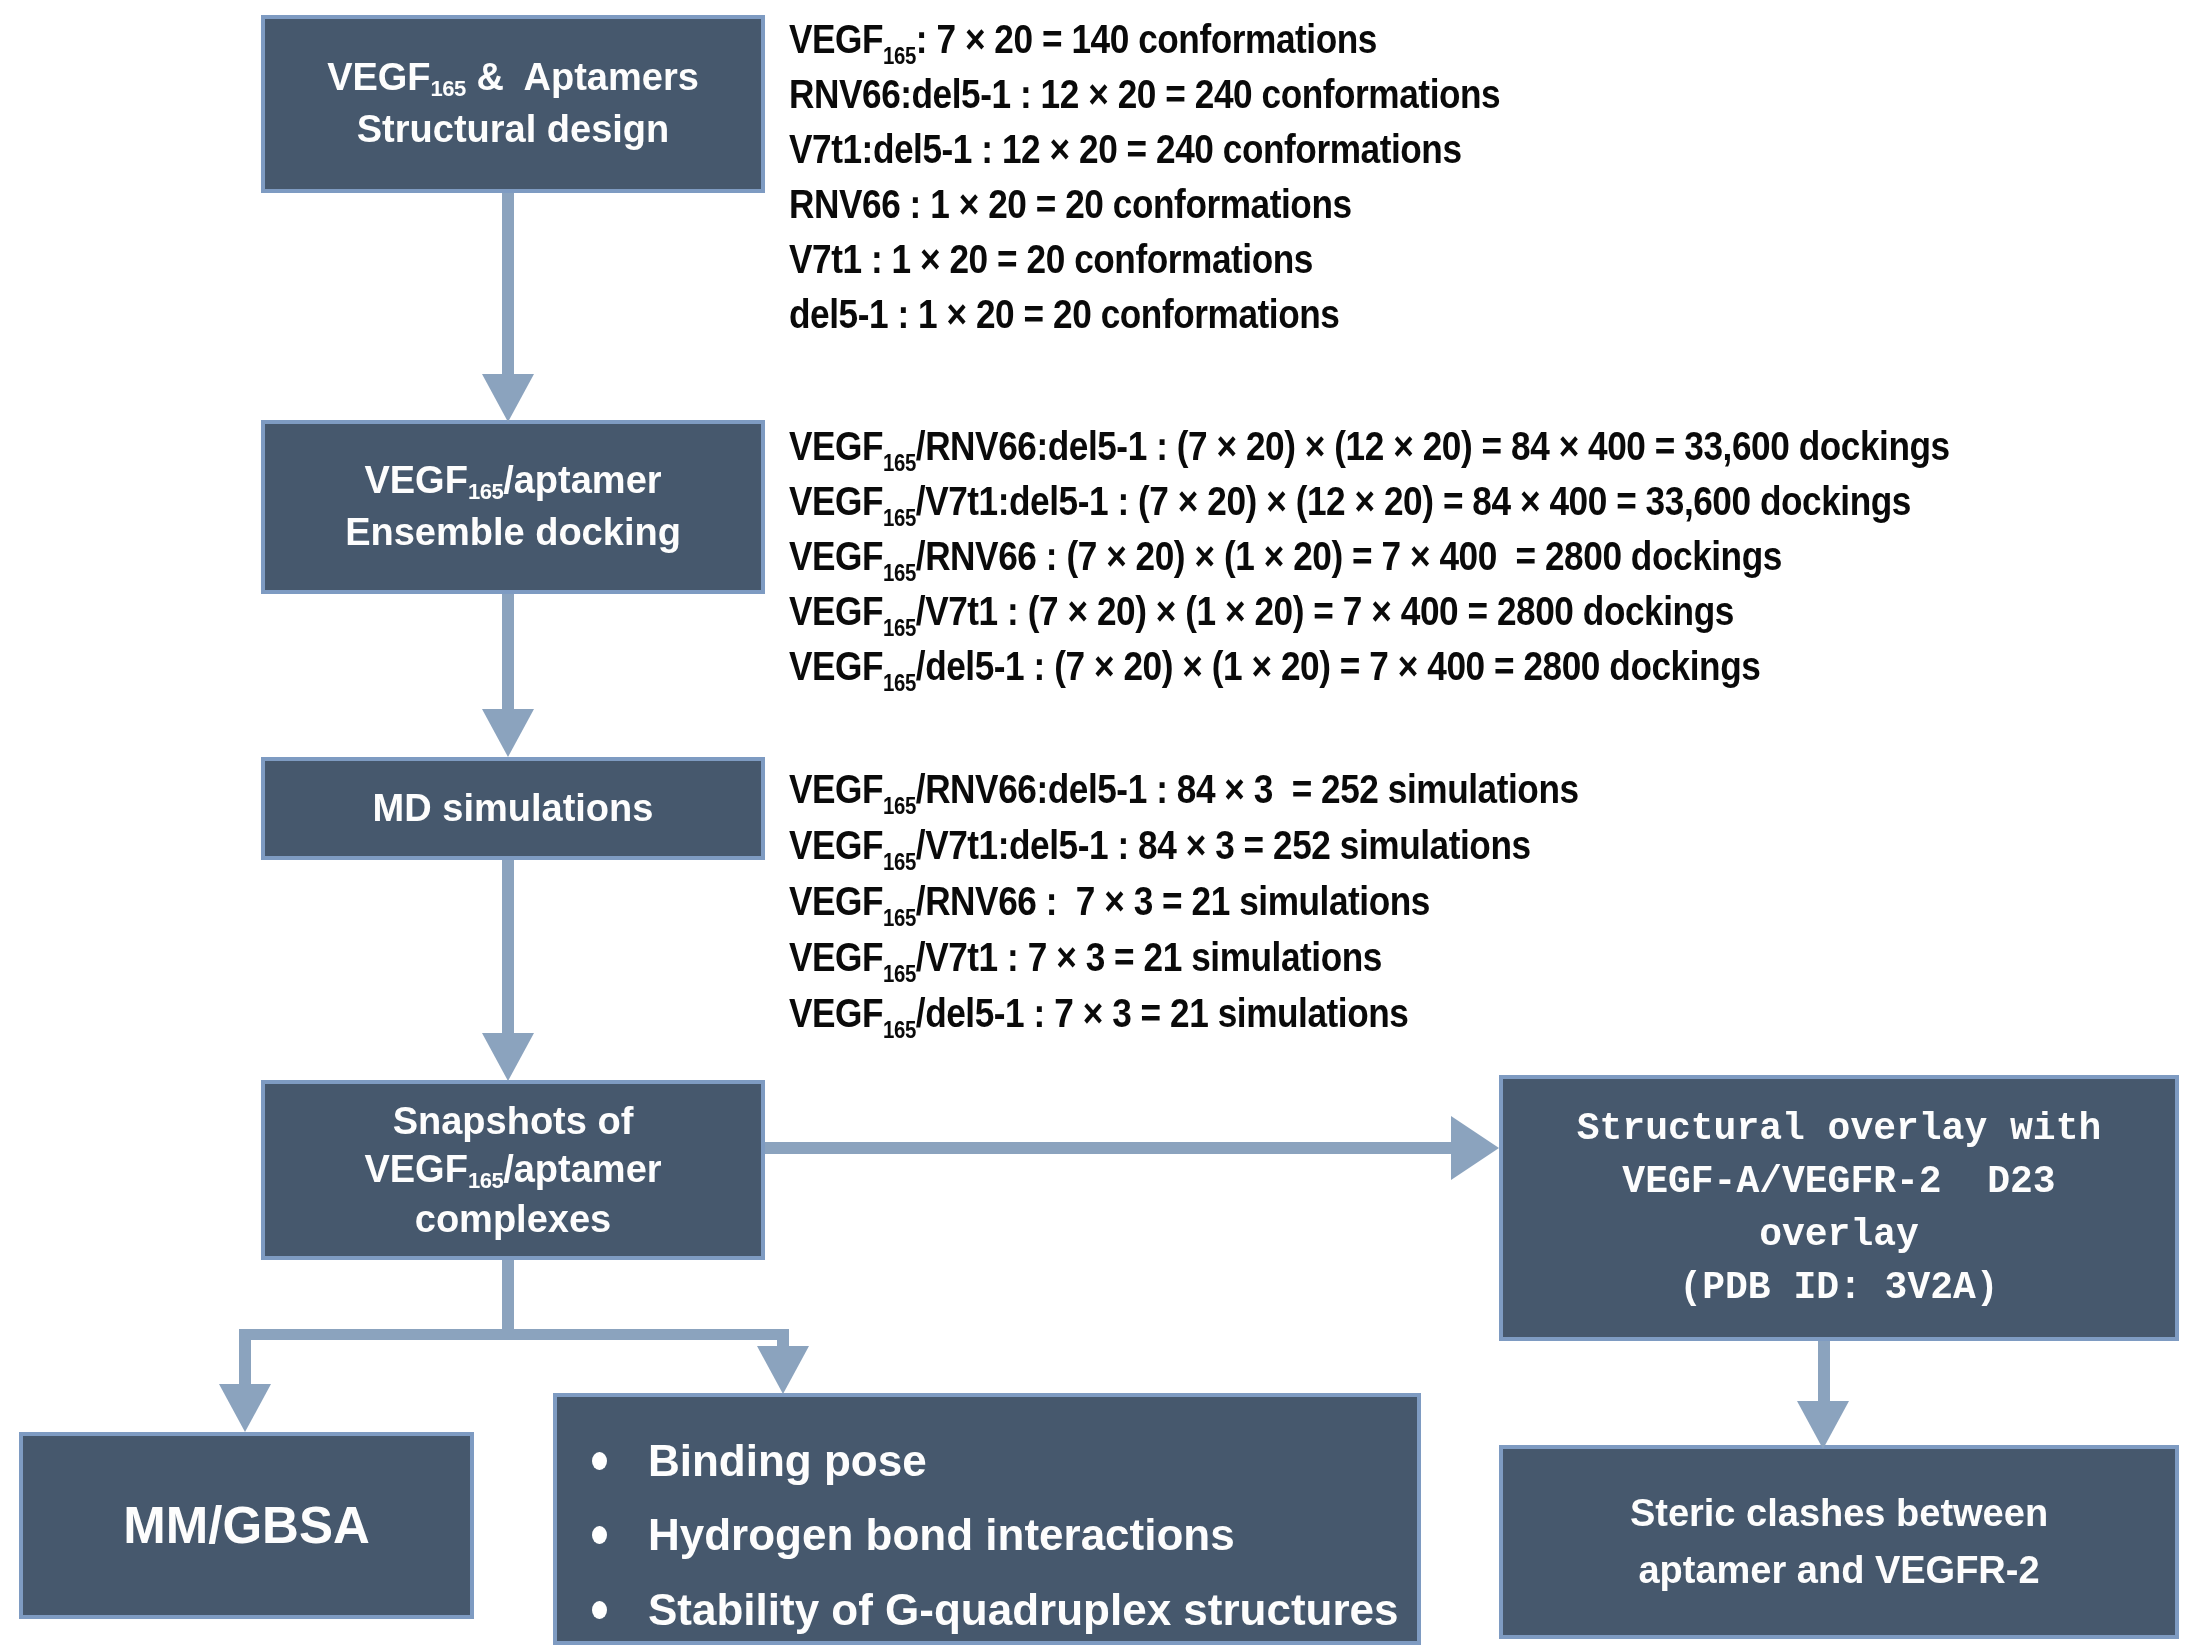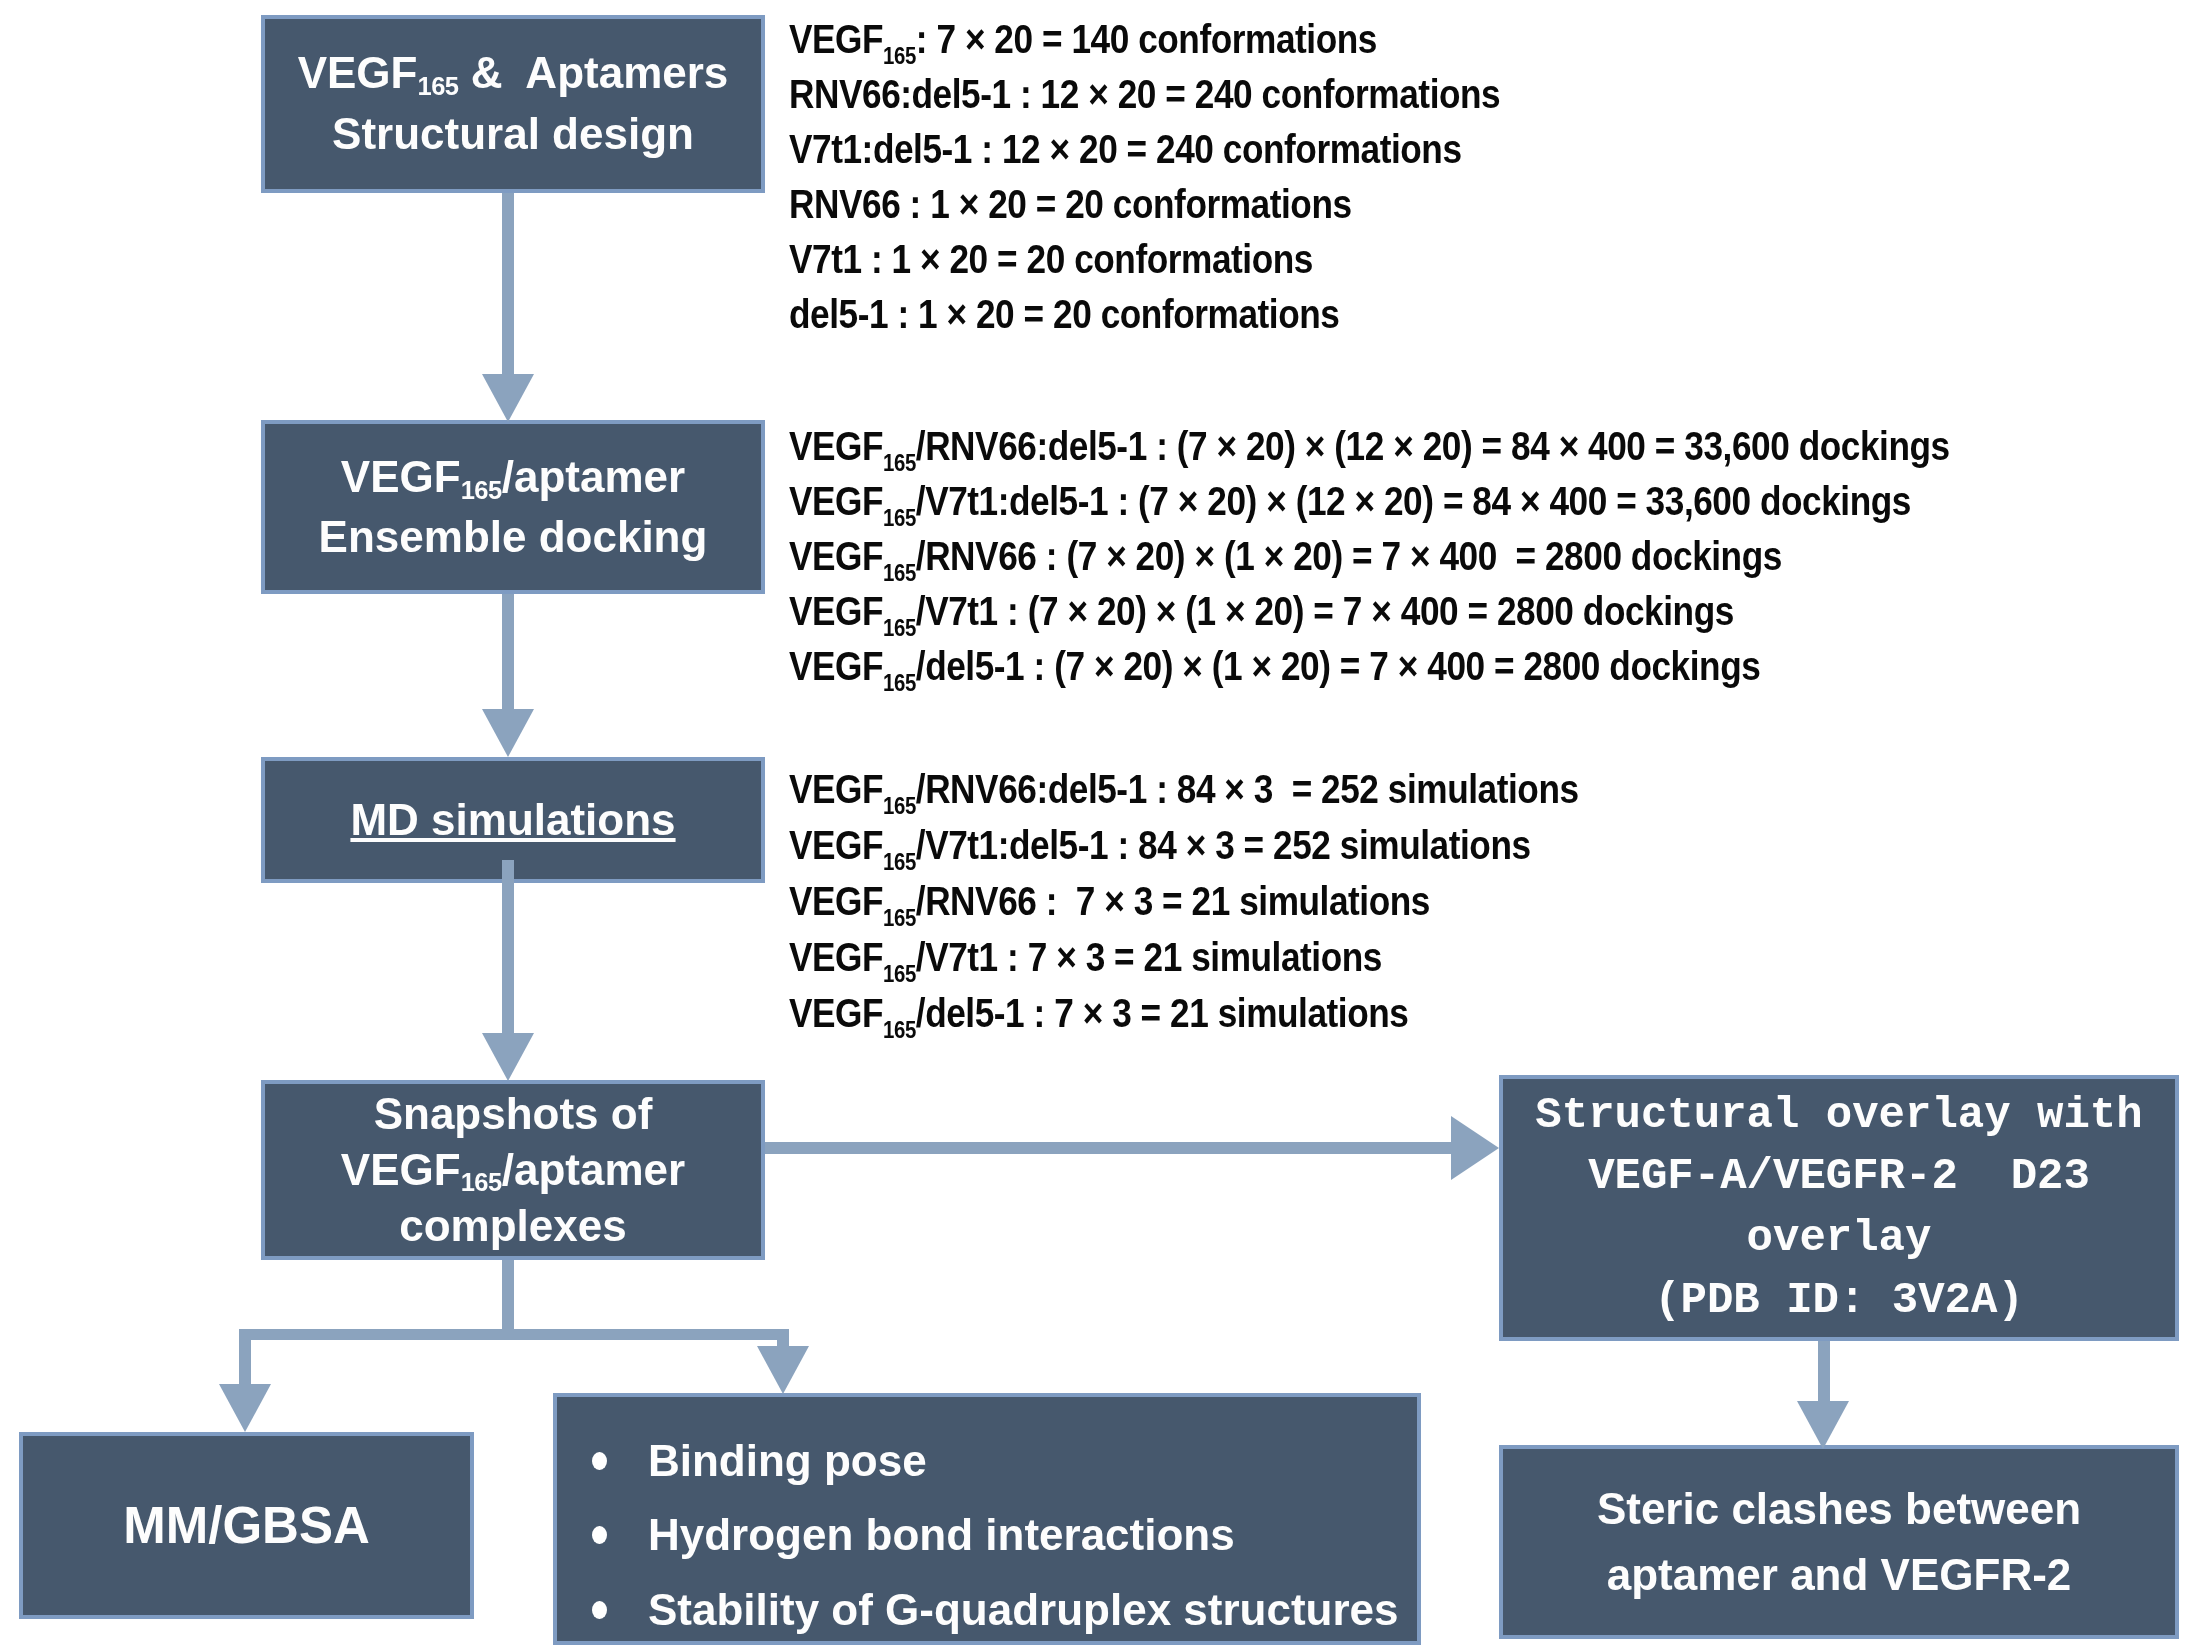--- a/index.html
+++ b/index.html
@@ -15,21 +15,21 @@
     position:absolute;
     background:#46586d;
     border:4.2px solid #7e9bc2;
     box-sizing:border-box;
     color:#fdfdfd;
     font-weight:bold;
     display:flex;flex-direction:column;
     align-items:center;justify-content:center;
     text-align:center;
   }
-  .box .bl{font-size:44px;line-height:1.36;white-space:nowrap;}
+  .box .bl{font-size:38px;line-height:1.36;white-space:nowrap;}
   .box.snap .bl{line-height:1.27;}
   .box.mmgbsa .bl{font-size:51px;}
   .box.overlay .bl{line-height:1.40;font-family:Liberation Mono, monospace;}
   .box.steric .bl{line-height:1.50;}
   sub{font-size:58%;vertical-align:-20%;letter-spacing:-0.5px;}
   
   .blist{
     align-items:flex-start;justify-content:flex-start;
     padding:33px 6px 0 29px;
     gap:12px;
@@ -73,21 +73,21 @@
   <div class="box" style="left:261px;top:14.7px;width:504px;height:178px;">
     <div class="bl">VEGF<sub>165</sub> &amp;&nbsp; Aptamers</div>
     <div class="bl">Structural design</div>
   </div>
 
   <div class="box" style="left:261px;top:420px;width:504px;height:174px;">
     <div class="bl">VEGF<sub>165</sub>/aptamer</div>
     <div class="bl">Ensemble docking</div>
   </div>
 
-  <div class="box" style="left:261px;top:757px;width:504px;height:126px;text-decoration:underline;">
+  <div class="box" style="left:261px;top:757px;width:504px;height:103px;">
     <div class="bl">MD simulations</div>
   </div>
 
   <div class="box snap" style="left:261px;top:1080px;width:504px;height:180px;">
     <div class="bl">Snapshots of</div>
     <div class="bl">VEGF<sub>165</sub>/aptamer</div>
     <div class="bl">complexes</div>
   </div>
 
   <div class="box overlay" style="left:1499px;top:1075px;width:680px;height:266px;">

